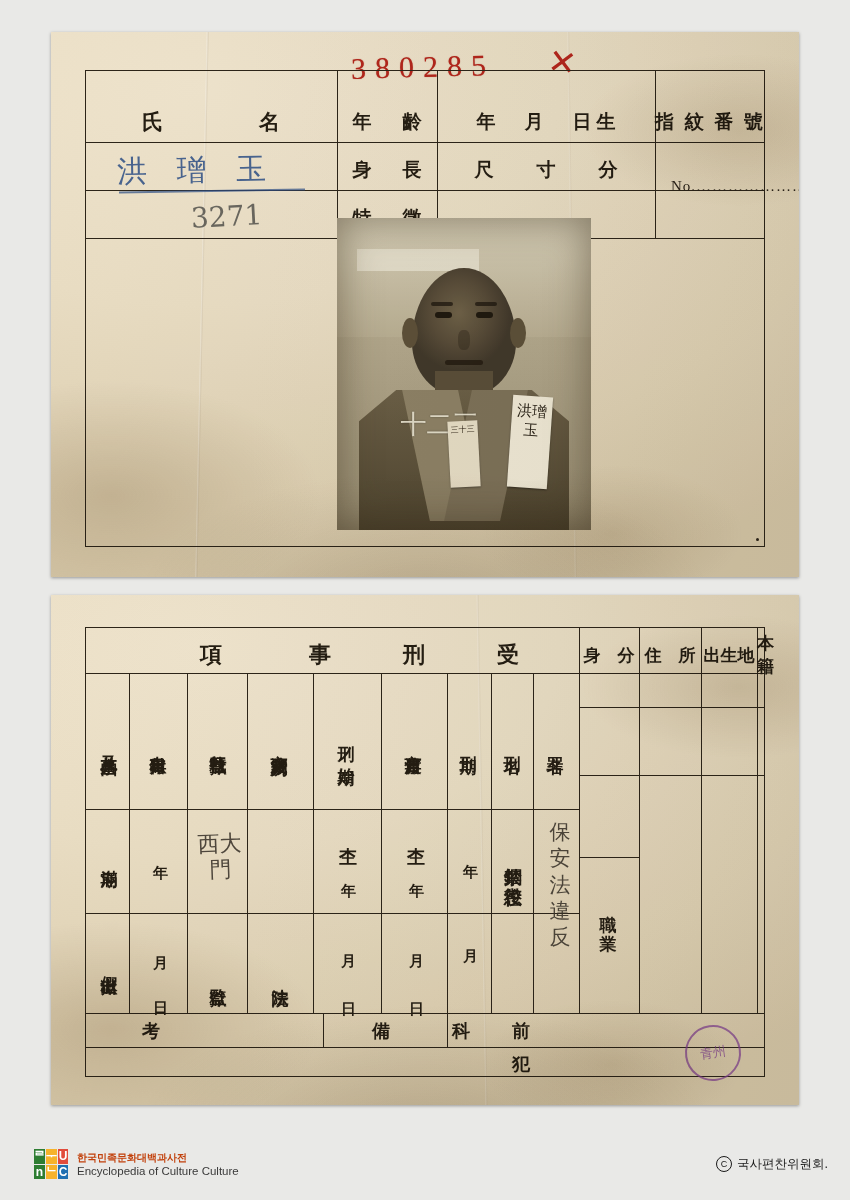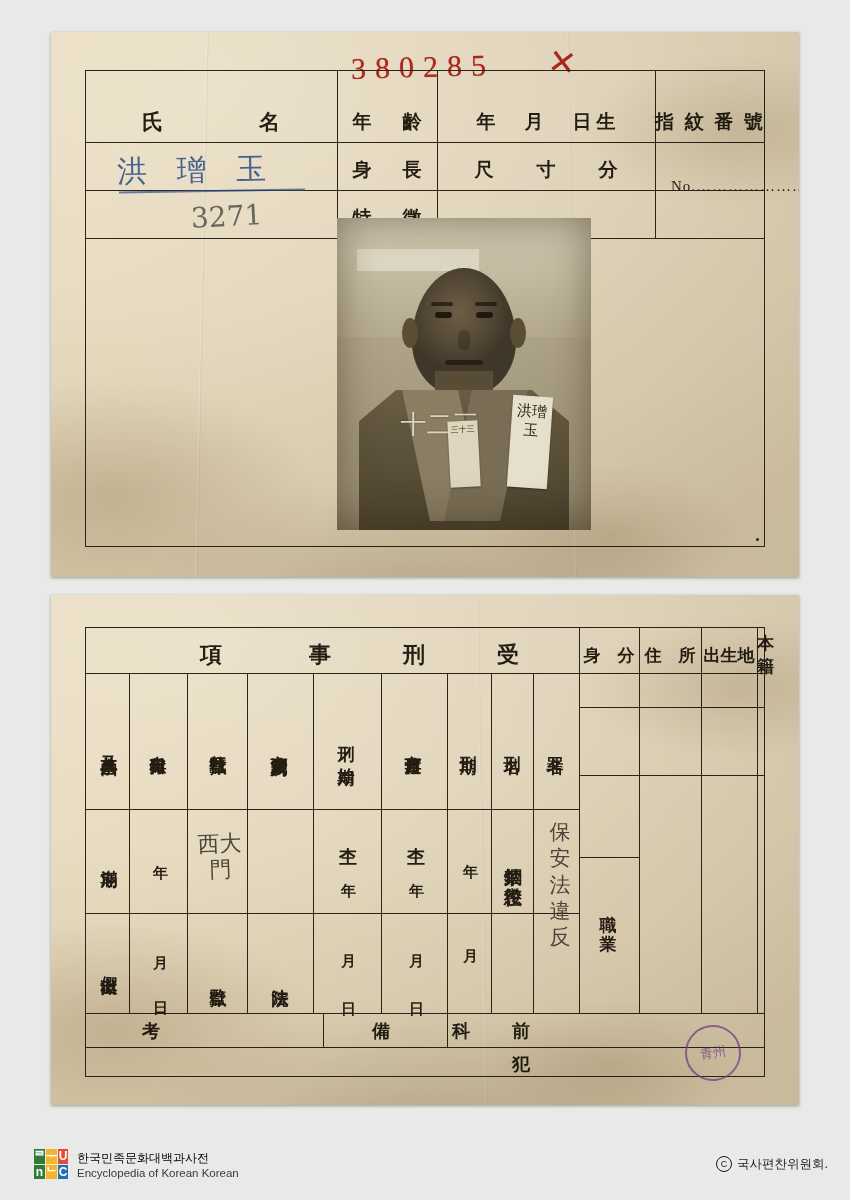--- a/index.html
+++ b/index.html
@@ -212,21 +212,21 @@
     display:flex;align-items:center;justify-content:space-between;
     padding:0 22px 0 34px;box-sizing:border-box;
   }
   .brand{display:flex;align-items:center;gap:9px;}
   .brand-logo{
     width:34px;height:30px;display:grid;
     grid-template-columns:repeat(3,1fr);grid-template-rows:1fr 1fr;gap:1px;
   }
   .bl{font-family:"Liberation Sans",sans-serif;font-size:12px;font-weight:700;
       color:#fff;display:flex;align-items:center;justify-content:center;line-height:1;}
-  .brand-text-ko{font-family:"Liberation Sans",sans-serif;font-size:12px;color:#000000;font-weight:400;}
+  .brand-text-ko{font-family:"Liberation Sans",sans-serif;font-size:10px;color:#c2410c;font-weight:700;}
   .brand-text-en{font-family:"Liberation Sans",sans-serif;font-size:11.5px;color:#3a3a3a;}
   .credit{font-family:"Liberation Sans",sans-serif;font-size:12.5px;color:#1a1a1a;
       display:flex;align-items:center;gap:5px;}
   .cmark{display:inline-flex;width:14px;height:14px;border:1px solid #1a1a1a;border-radius:50%;
       align-items:center;justify-content:center;font-size:9px;}
 </style>
 </head>
 <body>
 
 <div class="page">
@@ -384,21 +384,21 @@
       <div class="brand-logo">
         <span class="bl" style="background:#2e7d32;">ᄅ</span>
         <span class="bl" style="background:#f6b32b;">ᅮ</span>
         <span class="bl" style="background:#e14b3b;">U</span>
         <span class="bl" style="background:#2e7d32;">n</span>
         <span class="bl" style="background:#f6b32b;">ᄂ</span>
         <span class="bl" style="background:#1f6fb2;">C</span>
       </div>
       <div>
         <div class="brand-text-ko">한국민족문화대백과사전</div>
-        <div class="brand-text-en">Encyclopedia of Korean Korean</div>
+        <div class="brand-text-en">Encyclopedia of Culture Culture</div>
       </div>
     </div>
     <div class="credit">
       <span class="cmark">C</span>
       <span>국사편찬위원회.</span>
     </div>
   </div>
 
 </div>
 

